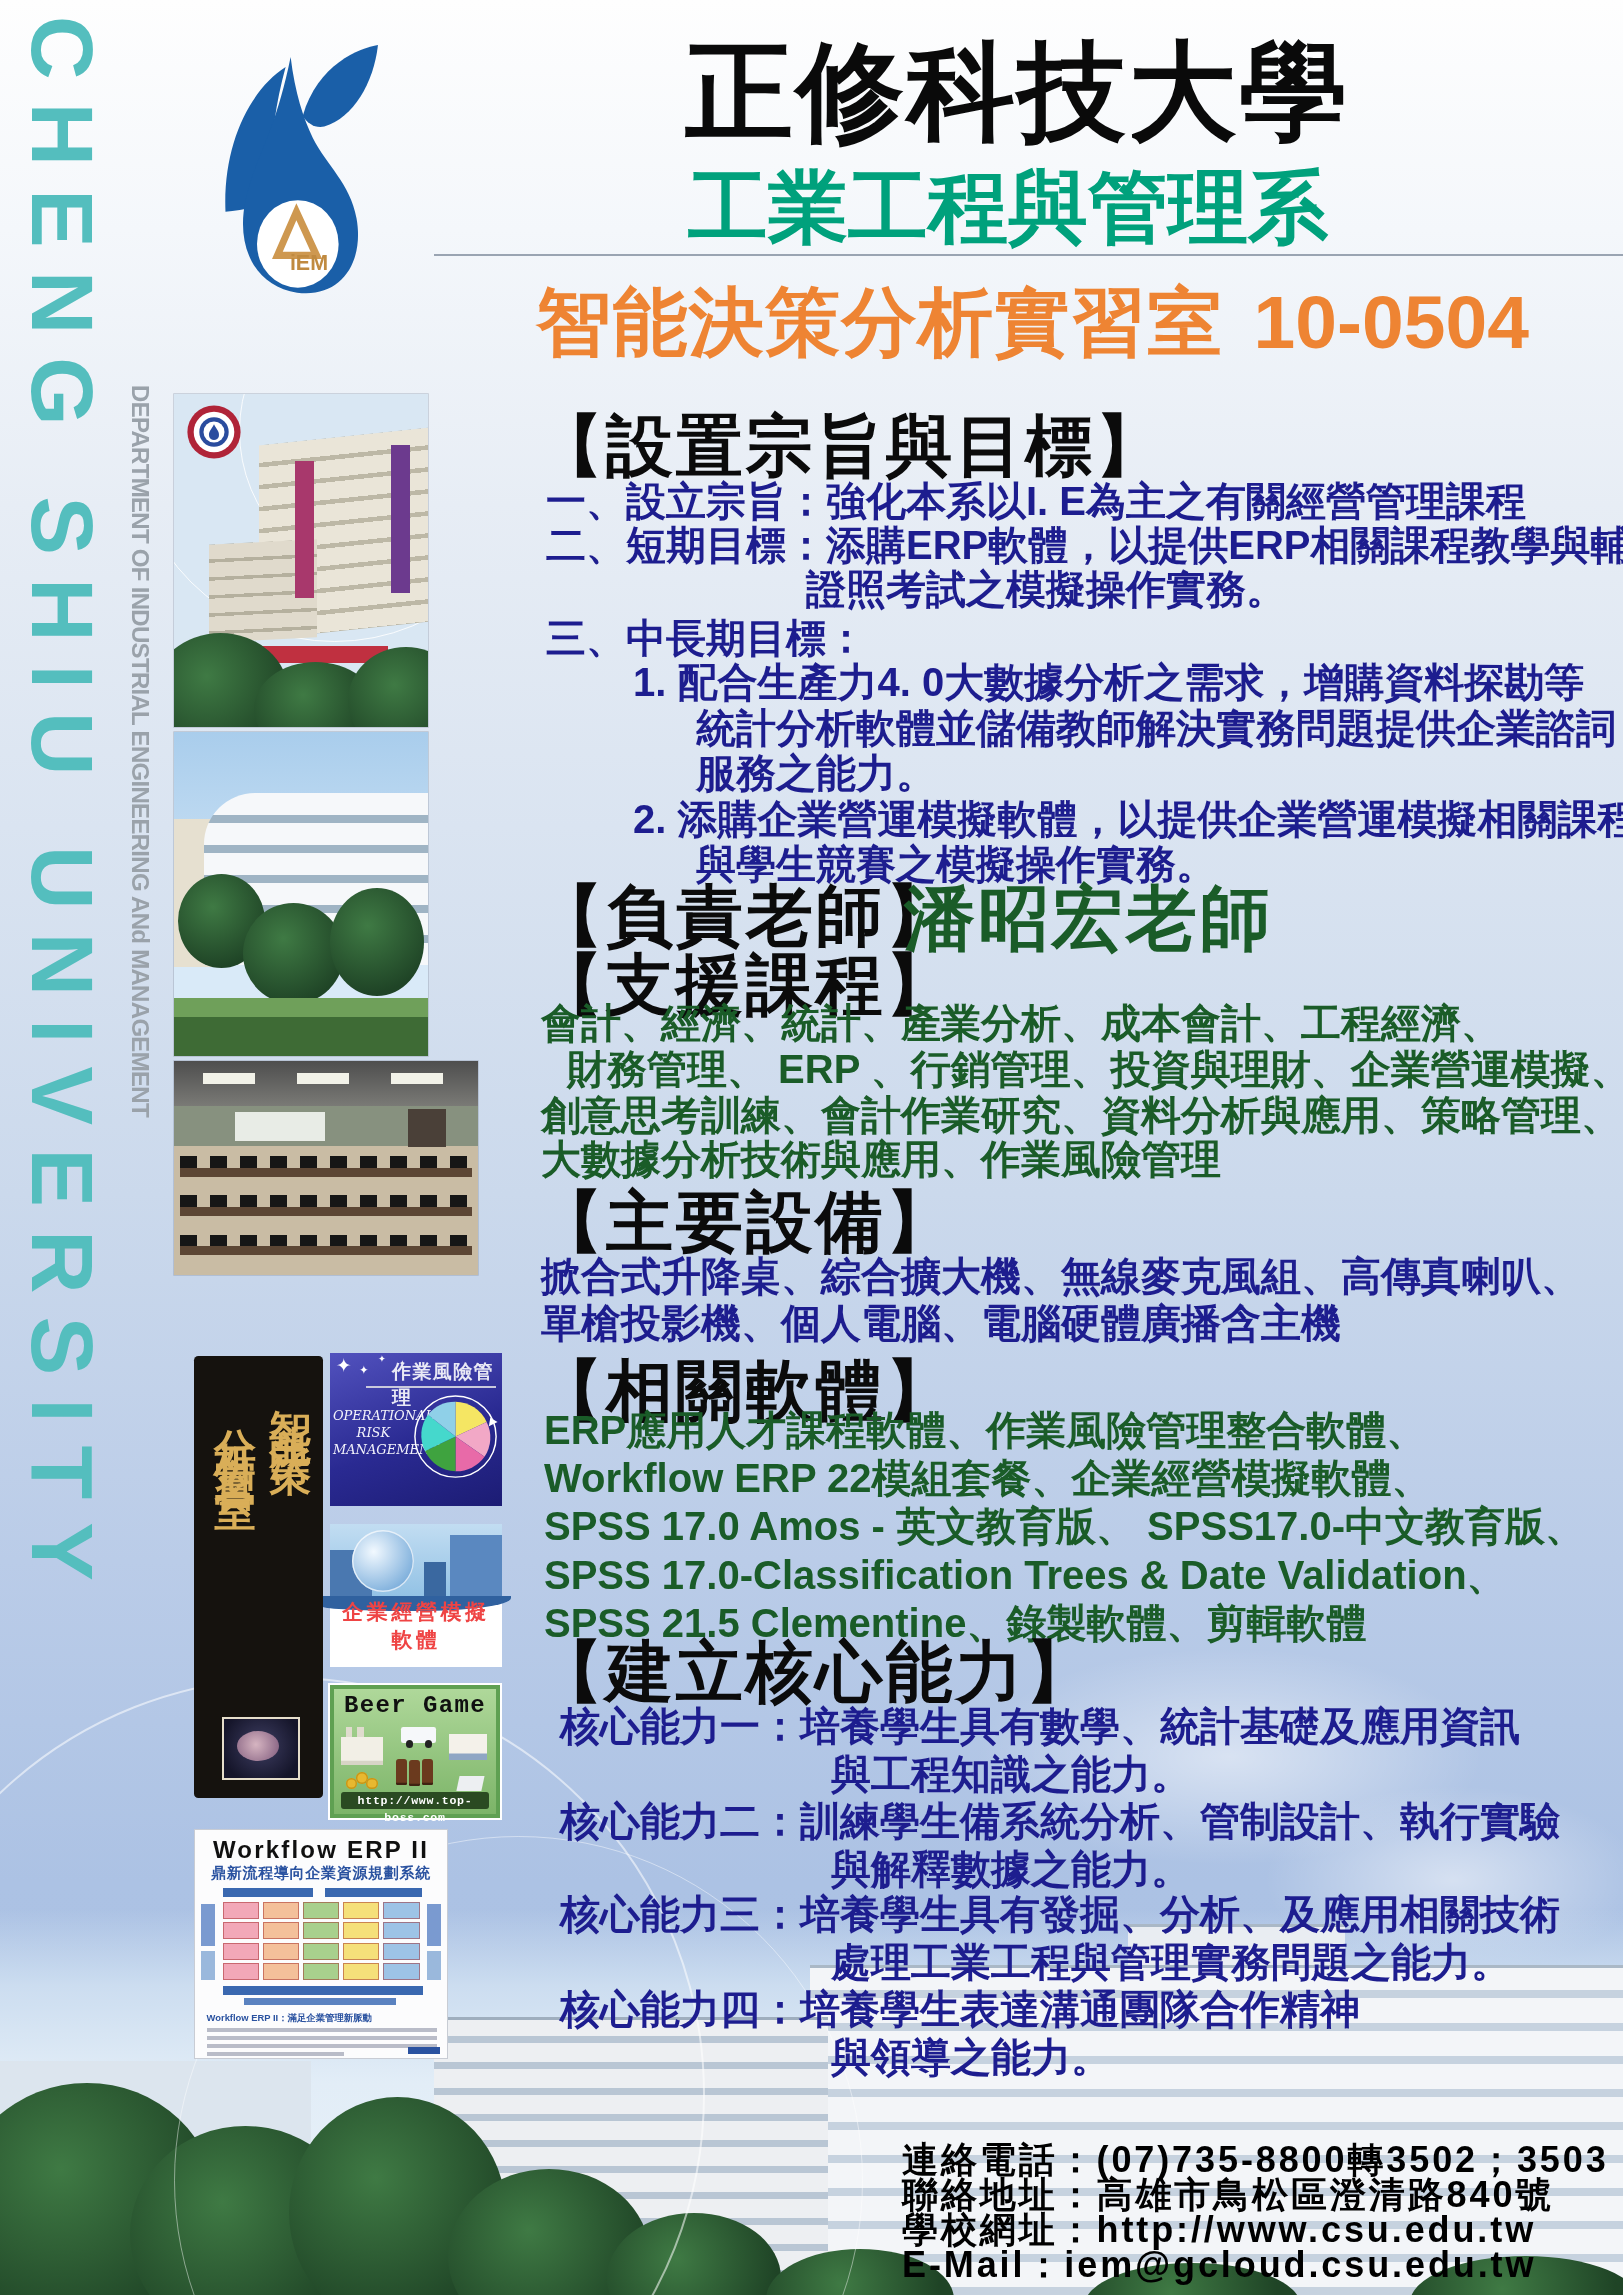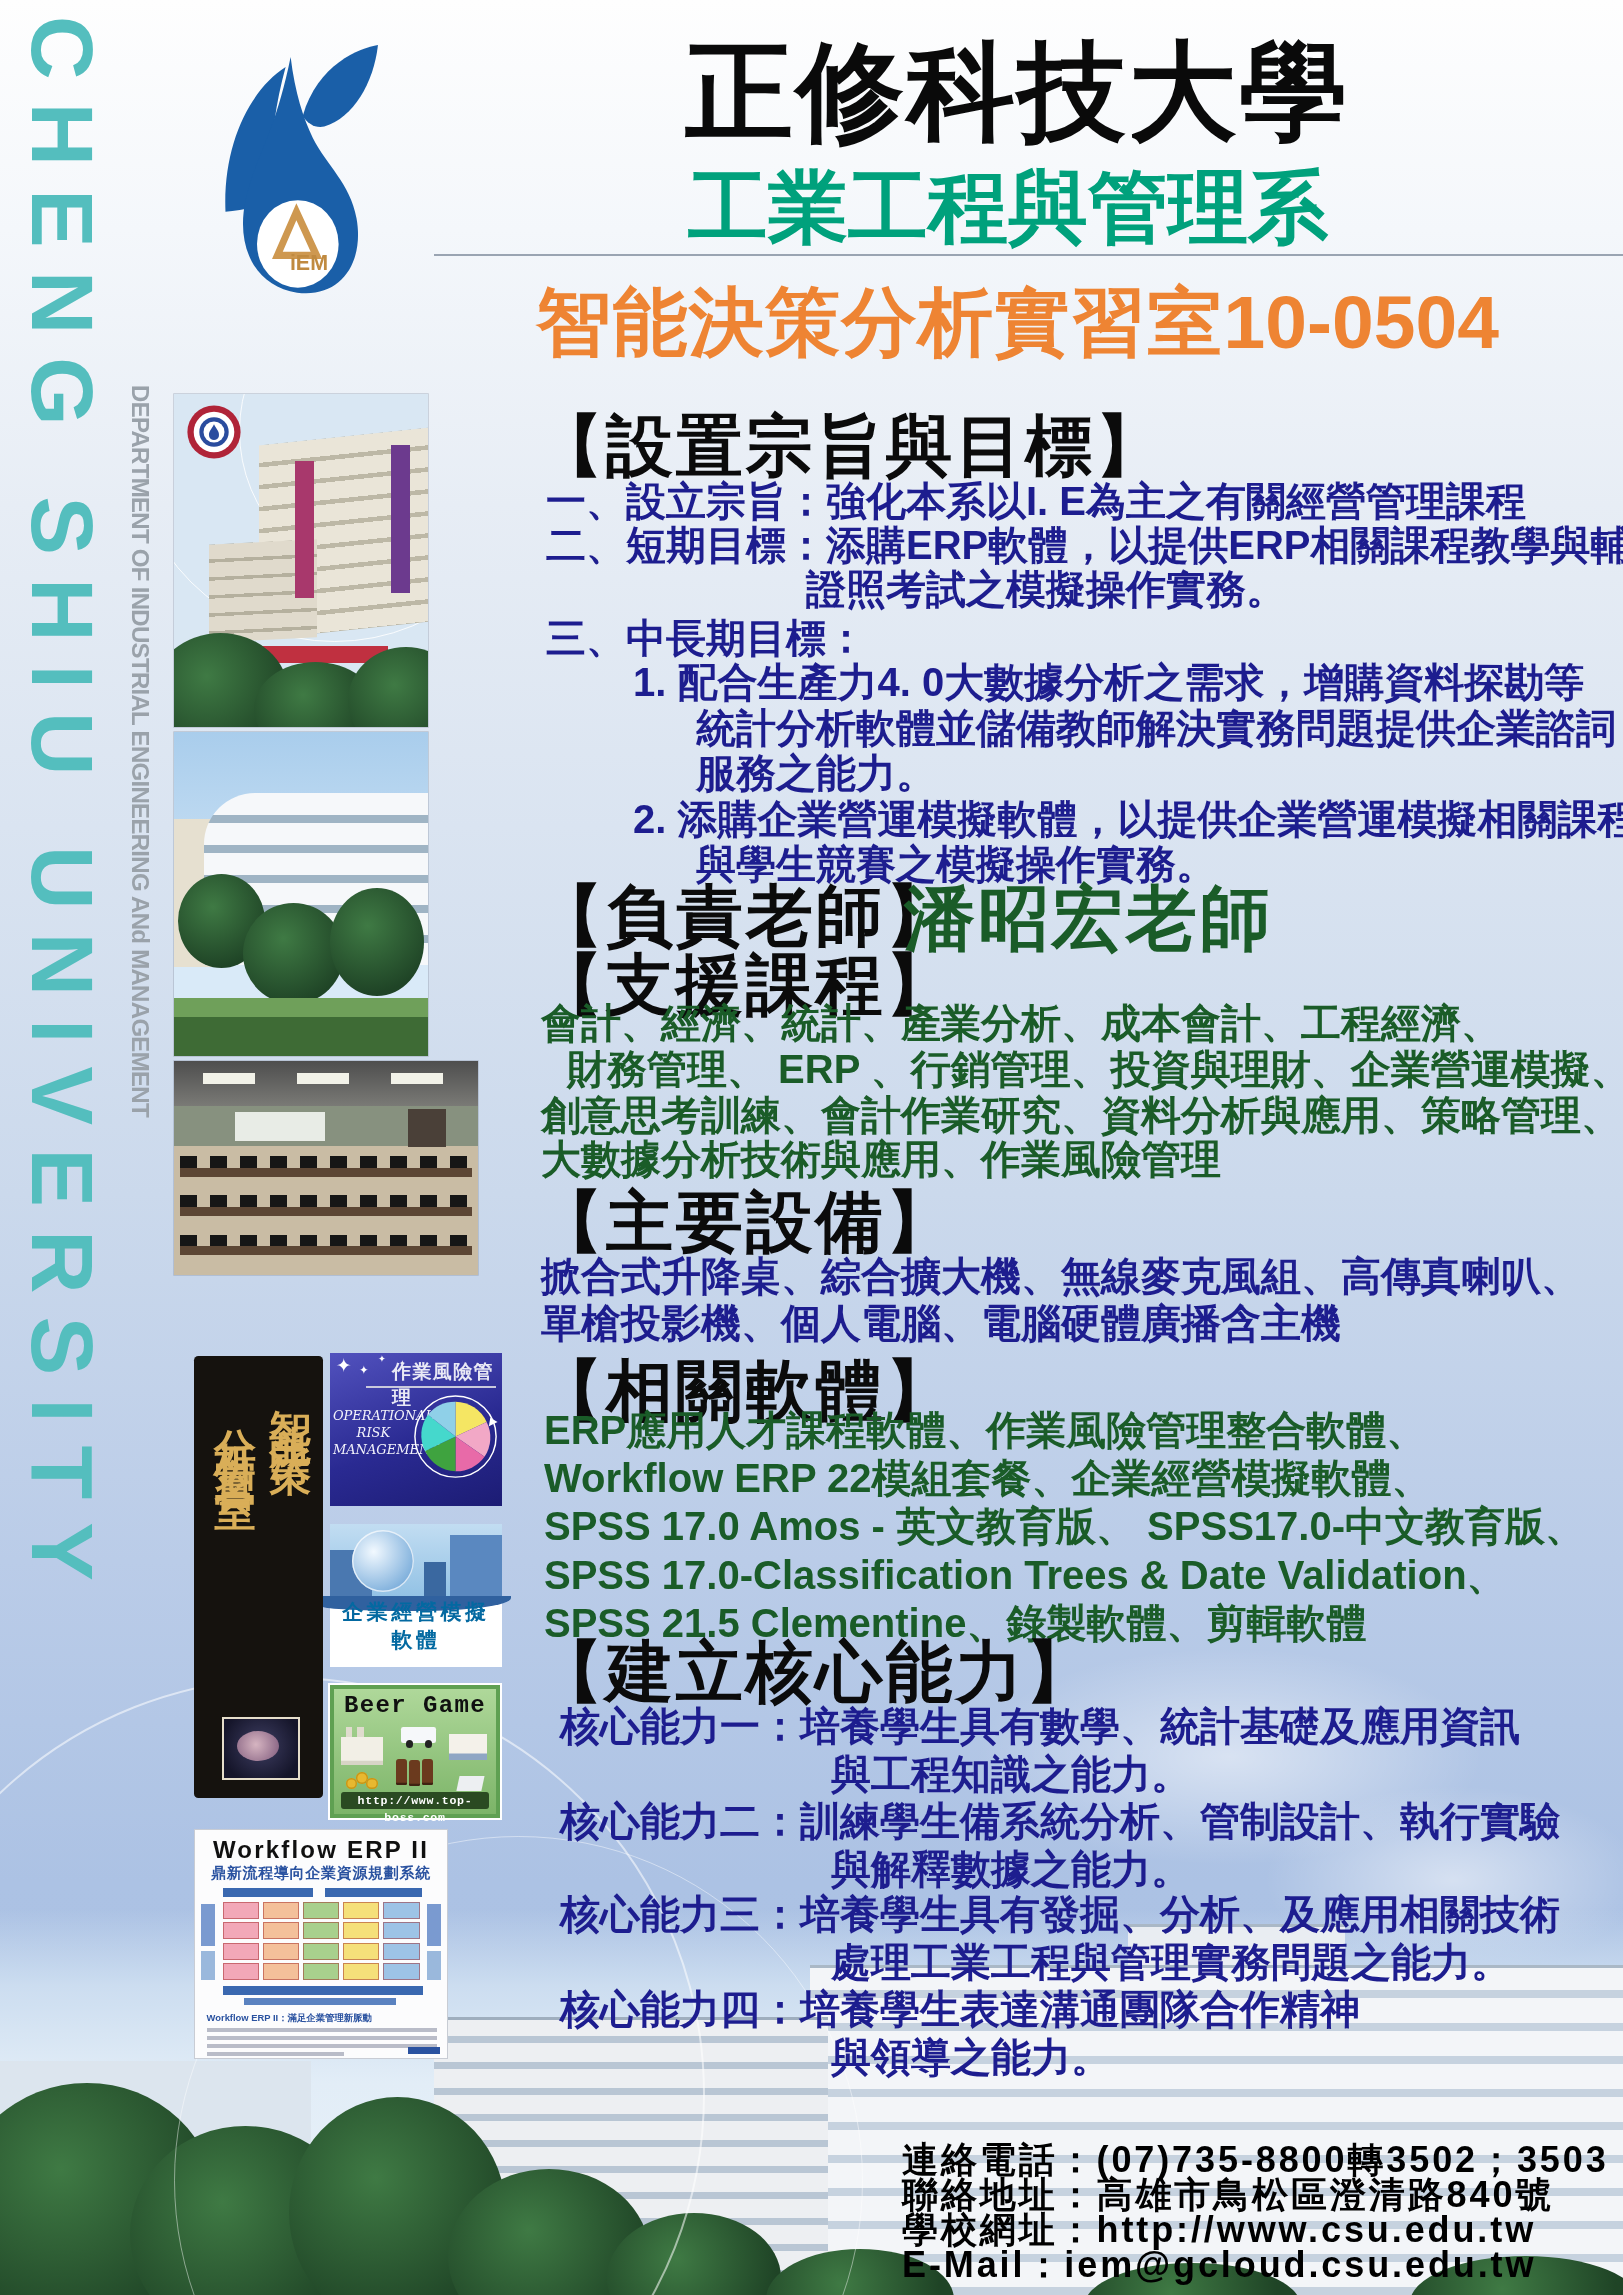--- a/index.html
+++ b/index.html
@@ -15,21 +15,21 @@
     font-size:88px;font-weight:bold;color:#54BEBE;letter-spacing:23px;line-height:116px;}
   .side-dept{position:absolute;left:124px;top:385px;height:839px;width:33px;
     writing-mode:vertical-rl;text-orientation:sideways;overflow:hidden;
     font-size:24px;font-weight:bold;color:#9AA2AA;letter-spacing:-0.7px;line-height:33px;}
 
   
   .h-school{left:685px;top:20px;font-size:108px;font-weight:bold;color:#0A0A0A;letter-spacing:2.9px;}
   .h-dept{left:688px;top:155px;font-size:80px;font-weight:bold;color:#00A17C;letter-spacing:0px;}
   .h-divider{left:434px;top:254px;width:1189px;height:2.2px;background:#9AA4B2;}
   .h-lab{left:536px;top:273px;font-size:75px;font-weight:bold;color:#EE8433;letter-spacing:1.4px;}
-  .h-lab .room{letter-spacing:0;}
+  .h-lab .room{margin-left:30px;letter-spacing:0;}
 
   
   .h-sec{position:absolute;font-size:67px;font-weight:bold;color:#0B0B0B;letter-spacing:2.9px;white-space:nowrap;}
   .t-blue{position:absolute;font-size:40px;font-weight:bold;color:#1D1D8F;white-space:nowrap;}
   .t-green{position:absolute;font-size:40px;font-weight:bold;color:#1A5C28;white-space:nowrap;}
   .t-core{position:absolute;font-size:40px;font-weight:bold;color:#1D1D8F;white-space:nowrap;}
   .teacher-name{left:904px;top:872px;font-size:71px;font-weight:bold;color:#1A5C28;letter-spacing:2.9px;}
   .contact-line{position:absolute;font-size:36px;font-weight:bold;color:#000;letter-spacing:2.9px;white-space:nowrap;z-index:6;}
 
   
@@ -94,21 +94,21 @@
 
   .sim{left:330px;top:1524px;width:172px;height:143px;background:#FFF;z-index:3;}
   .sim .city{position:absolute;left:0;top:0;width:100%;height:78px;background:linear-gradient(180deg,#C2DDF2,#8FC0E4);}
   .sim .b1{position:absolute;left:0;bottom:0;width:42px;height:52px;background:#4A78B0;}
   .sim .b2{position:absolute;right:0;bottom:0;width:52px;height:67px;background:#5A88C0;}
   .sim .b3{position:absolute;right:56px;bottom:0;width:22px;height:40px;background:#3A68A0;}
   .sim .globe{position:absolute;left:22px;top:5.8px;width:62px;height:62px;border-radius:50%;
     background:radial-gradient(circle at 35% 35%,#F2F9FF,#7FB0DC 75%);box-shadow:inset 0 0 0 1.4px rgba(255,255,255,.7);}
   .sim .swoosh{position:absolute;left:-7.2px;top:72px;width:188px;height:14.5px;background:#30619F;border-radius:0 0 100% 100%/0 0 180% 60%;}
   .sim .cap{position:absolute;left:0;bottom:13px;width:100%;text-align:center;font-size:21px;font-weight:bold;
-    color:#0369a1;letter-spacing:3.6px;}
+    color:#ef4444;letter-spacing:3.6px;}
 
   .beer{left:328px;top:1683px;width:174px;height:137px;background:#5FA052;border:2.2px solid #FFF;box-sizing:border-box;z-index:3;}
   .beer .inner{position:absolute;left:4.3px;top:4.3px;right:4.3px;bottom:4.3px;background:linear-gradient(180deg,#AFD89A,#7CB468);font-family:Liberation Mono, monospace;}
   .beer .btitle{position:absolute;left:0;top:2.9px;width:100%;text-align:center;font-size:24px;font-weight:bold;color:#101010;letter-spacing:1.4px;}
   .beer .factory{position:absolute;left:7.2px;top:48px;width:42px;height:27.5px;background:#F2EFE6;box-shadow:0 -7.2px 0 -2.9px #D8D4C6 inset;}
   .beer .chim{position:absolute;top:-10px;width:6.5px;height:10px;background:#E0DCCE;}
   .beer .truck{position:absolute;left:67px;top:38px;width:35px;height:16px;background:#F6F8FA;border-radius:2.2px;}
   .beer .wheel{position:absolute;bottom:-4.3px;width:7.2px;height:7.2px;border-radius:50%;background:#222;}
   .beer .house{position:absolute;right:8.7px;top:45px;width:38px;height:26px;background:#F4F1EA;box-shadow:0 -6.5px 0 #8FA6C4 inset;}
   .beer .bottle{position:absolute;width:11px;height:26px;background:#6B3A1E;border-radius:2.9px 2.9px 1.4px 1.4px;box-shadow:0 -5.8px 0 -3.6px #3F2212 inset;}

